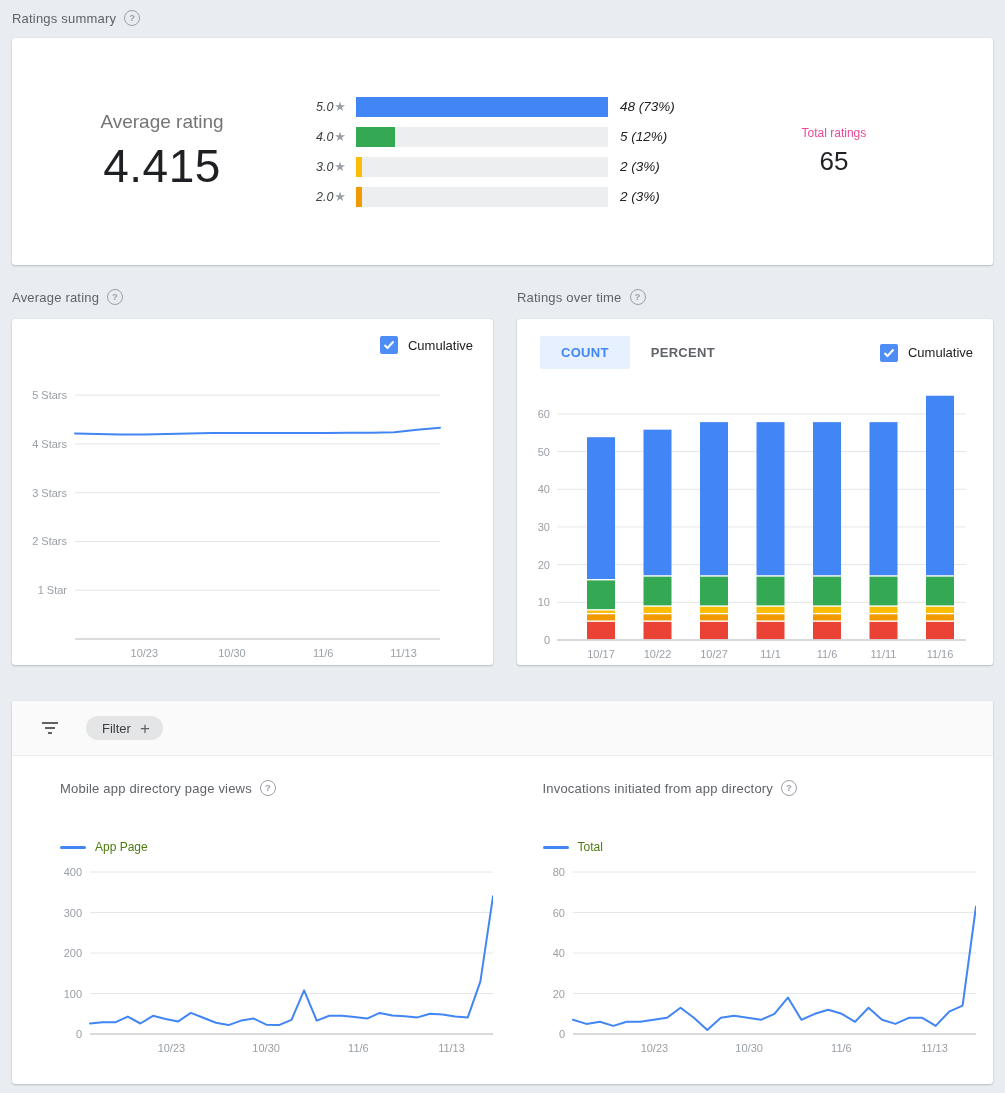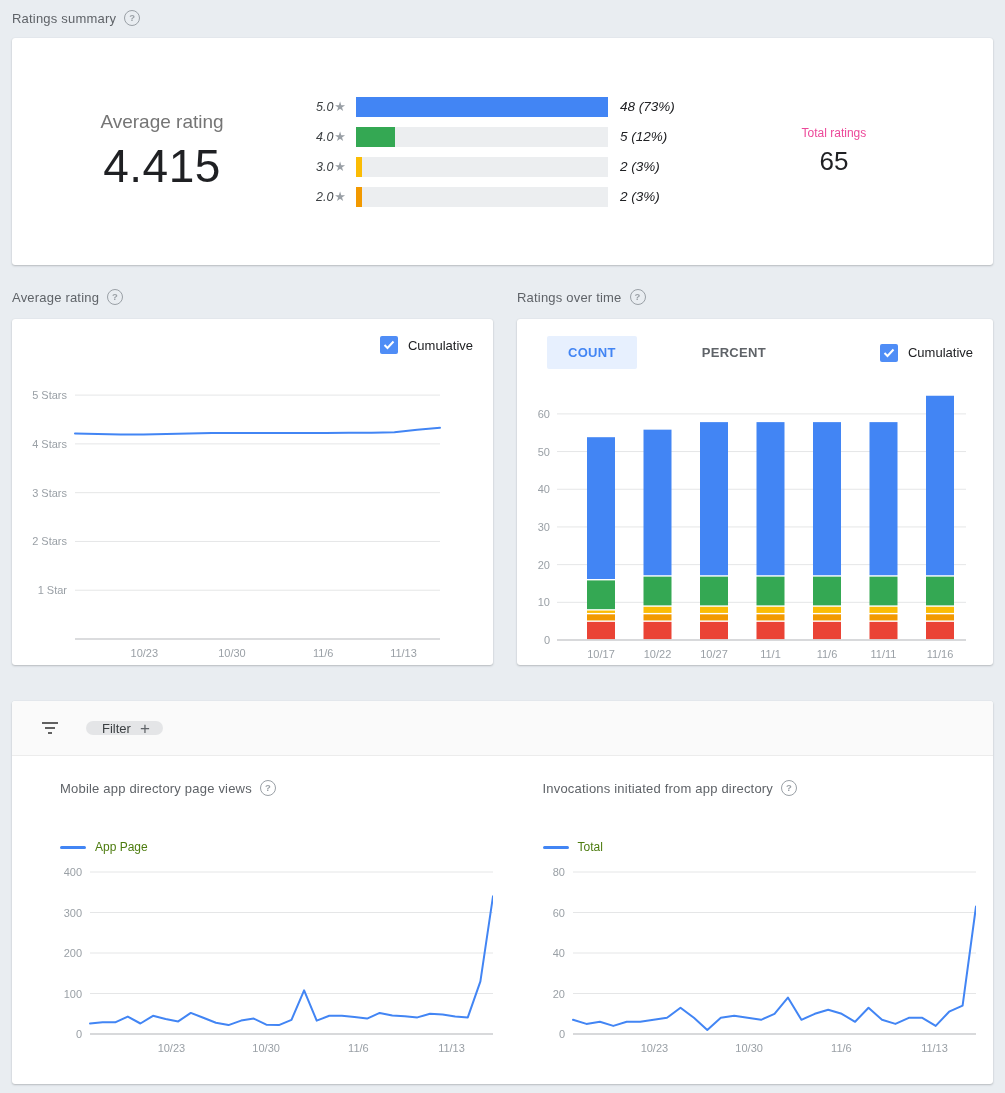--- a/index.html
+++ b/index.html
@@ -53,41 +53,41 @@
   .total-value{font-size:26px;font-weight:400;color:#202124;}
   
   .cols-row{display:flex;gap:24px;margin-top:10px;}
   .col-left{width:481px;flex:0 0 481px;}
   .col-right{width:476px;flex:0 0 476px;}
   .cols-row .section-title{margin:13px 0;height:18px;}
   .chart-card{height:346px;position:relative;}
   .chart-card > svg{position:absolute;top:0;left:0;}
   .card-toolbar{
     position:relative;z-index:2;
-    display:flex;align-items:center;padding:17px 20px 0 30px;
+    display:flex;align-items:center;padding:17px 20px 0 23px;
   }
   .card-toolbar.end{justify-content:flex-end;}
   .card-toolbar.between{justify-content:space-between;}
-  .tabs{display:flex;align-items:flex-end;gap:44px;}
+  .tabs{display:flex;align-items:flex-end;}
   .tab{
     padding:9px 21px;font-size:13px;font-weight:700;letter-spacing:.3px;
     color:#5f6368;border-radius:2px;cursor:pointer;background:transparent;border:none;
     font-family:inherit;
   }
   .tab.active{color:#4285f4;background:#e7f0fe;}
   
   .bottom-card{margin-top:36px;height:383px;}
   .filter-bar{
     height:54px;padding:0 24px;background:#fafafa;
     border-bottom:1px solid #ececec;border-radius:3px 3px 0 0;
     display:flex;align-items:center;
   }
   .icon-btn{background:none;border:none;padding:4px;cursor:pointer;display:inline-flex;}
   .chip{
-    height:14px;border-radius:15px;background:#e4e5e7;border:none;cursor:pointer;
+    height:24px;border-radius:15px;background:#e4e5e7;border:none;cursor:pointer;
     display:inline-flex;align-items:center;gap:9px;padding:0 13px 0 16px;
     font-size:13px;color:#3c4043;margin-left:22px;font-family:inherit;
   }
   .chip-plus{font-size:17px;color:#5f6368;font-weight:400;line-height:1;}
   .bottom-cols{display:flex;gap:40px;padding:0 20px 0 36px;}
   .bottom-col{flex:1;min-width:0;}
   .bottom-col .section-title{margin:24px 0 0 12px;}
   .legend-row{display:flex;align-items:center;gap:9px;margin:44px 0 10px 12px;}
   .legend-swatch{width:26px;height:3px;border-radius:2px;background:#4285f4;}
   .legend-label{font-size:12px;color:#4d7c0f;}

